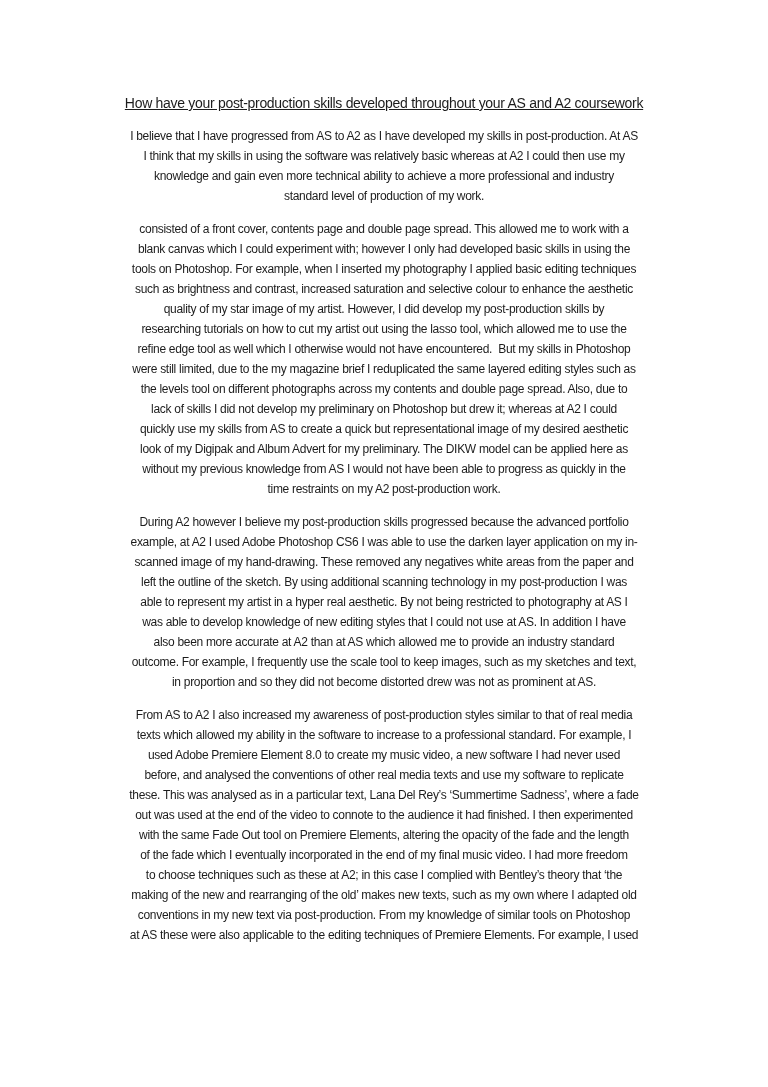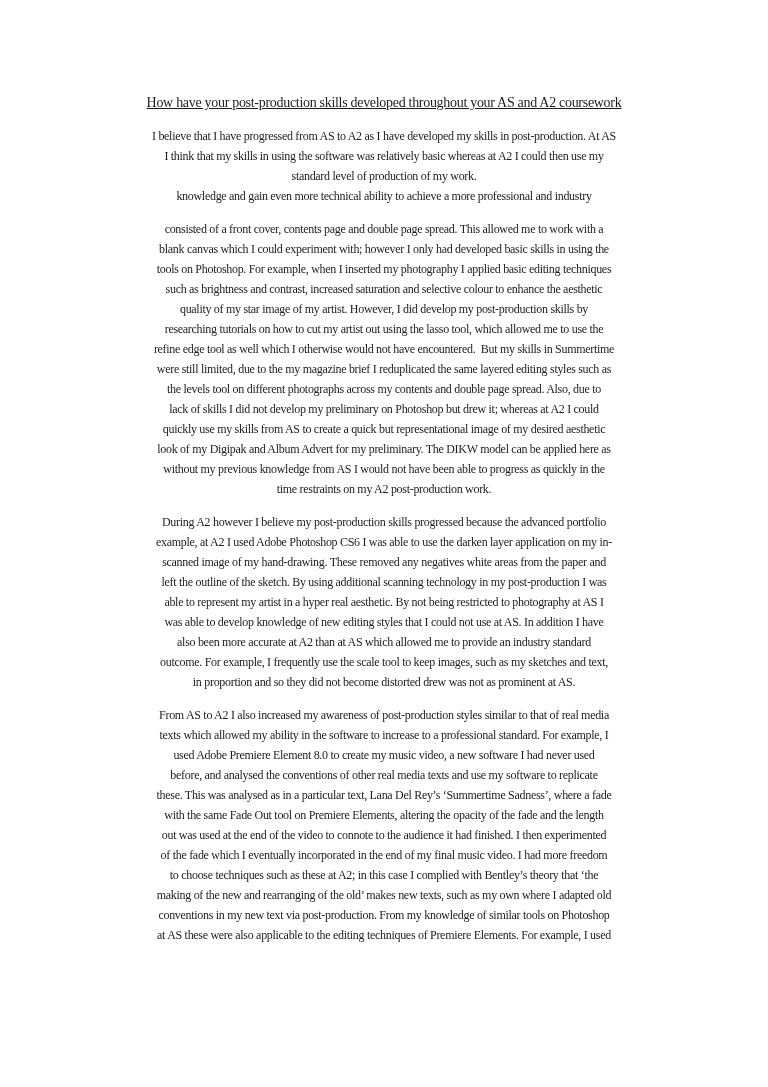--- a/index.html
+++ b/index.html
@@ -6,21 +6,21 @@
     margin: 0;
     padding: 0;
     background: #ffffff;
   }
   .page {
     position: relative;
     width: 768px;
     height: 1087px;
     background: #ffffff;
     overflow: hidden;
-    font-family: Liberation Serif, serif;
+    font-family: Liberation Sans, sans-serif;
     color: #1c1c1c;
   }
   .content {
     position: absolute;
     top: 93px;
     left: 91px;
     width: 586px;
   }
   .doc-title {
     font-size: 14px;
@@ -46,31 +46,31 @@
 </head>
 <body>
 
 <div class="page">
   <div class="content">
     <h1 class="doc-title">How have your post-production skills developed throughout your AS and A2 coursework</h1>
     <div id="document-body">
         <div class="paragraph">
           <div class="line">I believe that I have progressed from AS to A2 as I have developed my skills in post-production. At AS</div>
           <div class="line">I think that my skills in using the software was relatively basic whereas at A2 I could then use my</div>
+          <div class="line">knowledge and gain even more technical ability to achieve a more professional and industry</div>
           <div class="line">standard level of production of my work.</div>
-          <div class="line">knowledge and gain even more technical ability to achieve a more professional and industry</div>
         </div>
         <div class="paragraph">
           <div class="line">consisted of a front cover, contents page and double page spread. This allowed me to work with a</div>
           <div class="line">blank canvas which I could experiment with; however I only had developed basic skills in using the</div>
           <div class="line">tools on Photoshop. For example, when I inserted my photography I applied basic editing techniques</div>
           <div class="line">such as brightness and contrast, increased saturation and selective colour to enhance the aesthetic</div>
           <div class="line">quality of my star image of my artist. However, I did develop my post-production skills by</div>
           <div class="line">researching tutorials on how to cut my artist out using the lasso tool, which allowed me to use the</div>
-          <div class="line">refine edge tool as well which I otherwise would not have encountered.  But my skills in Summertime</div>
+          <div class="line">refine edge tool as well which I otherwise would not have encountered.  But my skills in Photoshop</div>
           <div class="line">were still limited, due to the my magazine brief I reduplicated the same layered editing styles such as</div>
           <div class="line">the levels tool on different photographs across my contents and double page spread. Also, due to</div>
           <div class="line">lack of skills I did not develop my preliminary on Photoshop but drew it; whereas at A2 I could</div>
           <div class="line">quickly use my skills from AS to create a quick but representational image of my desired aesthetic</div>
           <div class="line">look of my Digipak and Album Advert for my preliminary. The DIKW model can be applied here as</div>
           <div class="line">without my previous knowledge from AS I would not have been able to progress as quickly in the</div>
           <div class="line">time restraints on my A2 post-production work.</div>
         </div>
         <div class="paragraph">
           <div class="line">During A2 however I believe my post-production skills progressed because the advanced portfolio</div>
@@ -82,22 +82,22 @@
           <div class="line">also been more accurate at A2 than at AS which allowed me to provide an industry standard</div>
           <div class="line">outcome. For example, I frequently use the scale tool to keep images, such as my sketches and text,</div>
           <div class="line">in proportion and so they did not become distorted drew was not as prominent at AS.</div>
         </div>
         <div class="paragraph">
           <div class="line">From AS to A2 I also increased my awareness of post-production styles similar to that of real media</div>
           <div class="line">texts which allowed my ability in the software to increase to a professional standard. For example, I</div>
           <div class="line">used Adobe Premiere Element 8.0 to create my music video, a new software I had never used</div>
           <div class="line">before, and analysed the conventions of other real media texts and use my software to replicate</div>
           <div class="line">these. This was analysed as in a particular text, Lana Del Rey’s ‘Summertime Sadness’, where a fade</div>
+          <div class="line">out was used at the end of the video to connote to the audience it had finished. I then experimented</div>
           <div class="line">with the same Fade Out tool on Premiere Elements, altering the opacity of the fade and the length</div>
-          <div class="line">out was used at the end of the video to connote to the audience it had finished. I then experimented</div>
           <div class="line">of the fade which I eventually incorporated in the end of my final music video. I had more freedom</div>
           <div class="line">to choose techniques such as these at A2; in this case I complied with Bentley’s theory that ‘the</div>
           <div class="line">making of the new and rearranging of the old’ makes new texts, such as my own where I adapted old</div>
           <div class="line">conventions in my new text via post-production. From my knowledge of similar tools on Photoshop</div>
           <div class="line">at AS these were also applicable to the editing techniques of Premiere Elements. For example, I used</div>
         </div>
       </div>
   </div>
 </div>
 

